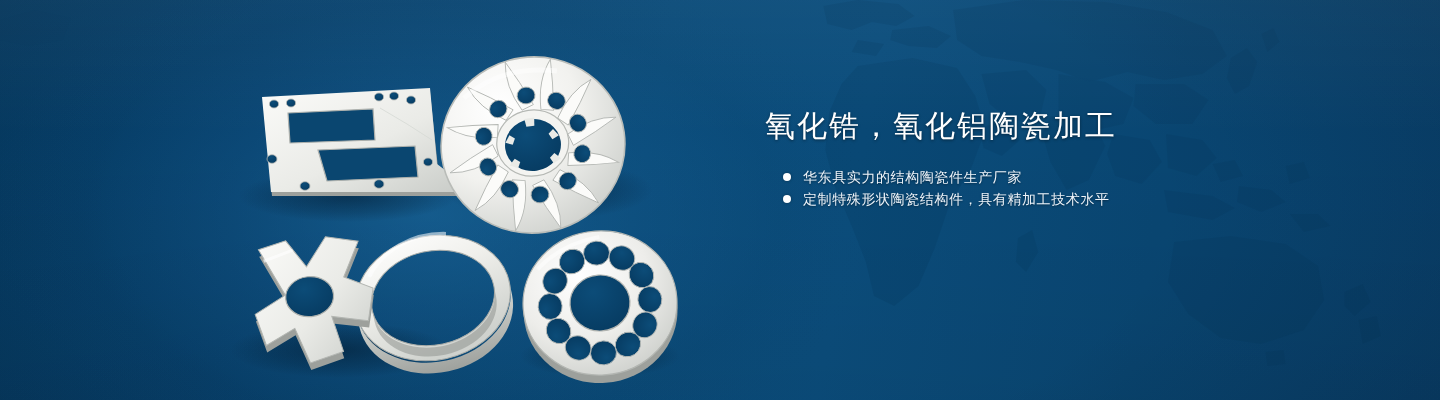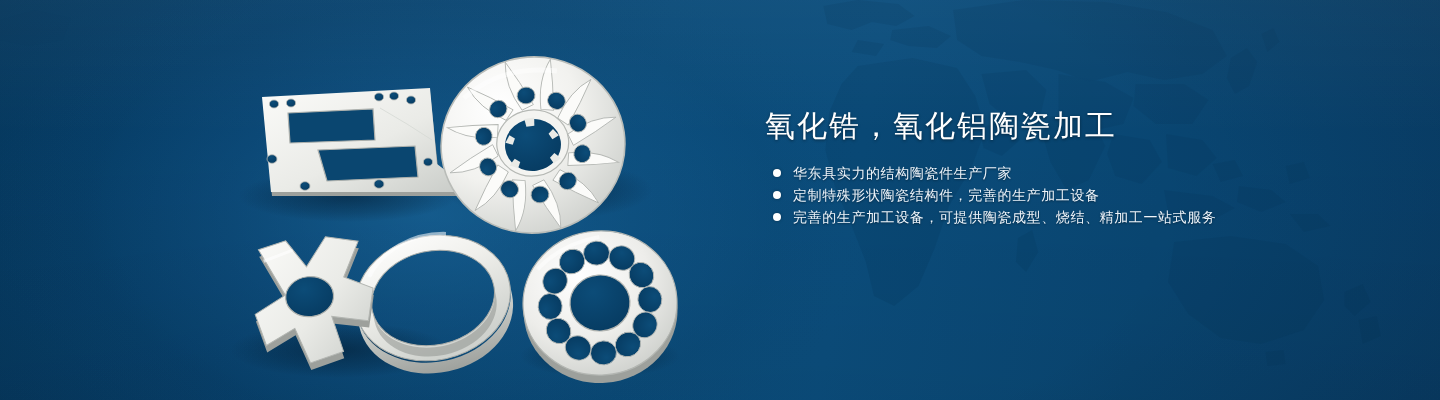--- a/index.html
+++ b/index.html
@@ -84,21 +84,21 @@
     font-size: 30px;
     line-height: 44px;
     letter-spacing: 2px;
     font-weight: normal;
     margin: 0 0 14px 0;
     text-shadow: 0 1px 3px rgba(0,0,0,0.45);
     white-space: nowrap;
   }
   .bullets {
     list-style: none;
-    margin: 8px;
+    margin: 18px;
     padding: 0;
   }
   .bullets li {
     display: flex;
     align-items: center;
     color: #eef4fa;
     font-size: 14px;
     line-height: 22px;
     letter-spacing: 0.6px;
     text-shadow: 0 1px 2px rgba(0,0,0,0.40);
@@ -418,22 +418,18 @@
   <div class="copy">
     <h1 class="headline">氧化锆，氧化铝陶瓷加工</h1>
 
     <ul class="bullets">
       <li>
         <span class="dot"></span>
         <span>华东具实力的结构陶瓷件生产厂家</span>
       </li>
       <li>
         <span class="dot"></span>
-        <span>定制特殊形状陶瓷结构件，完善的生产加工设备</span>
-      </li>
-      <li>
-        <span class="dot"></span>
-        <span>完善的生产加工设备，可提供陶瓷成型、烧结、精加工一站式服务</span>
+        <span>定制特殊形状陶瓷结构件，具有精加工技术水平</span>
       </li>
     </ul>
   </div>
 
 </div>
 
 </body></html>

